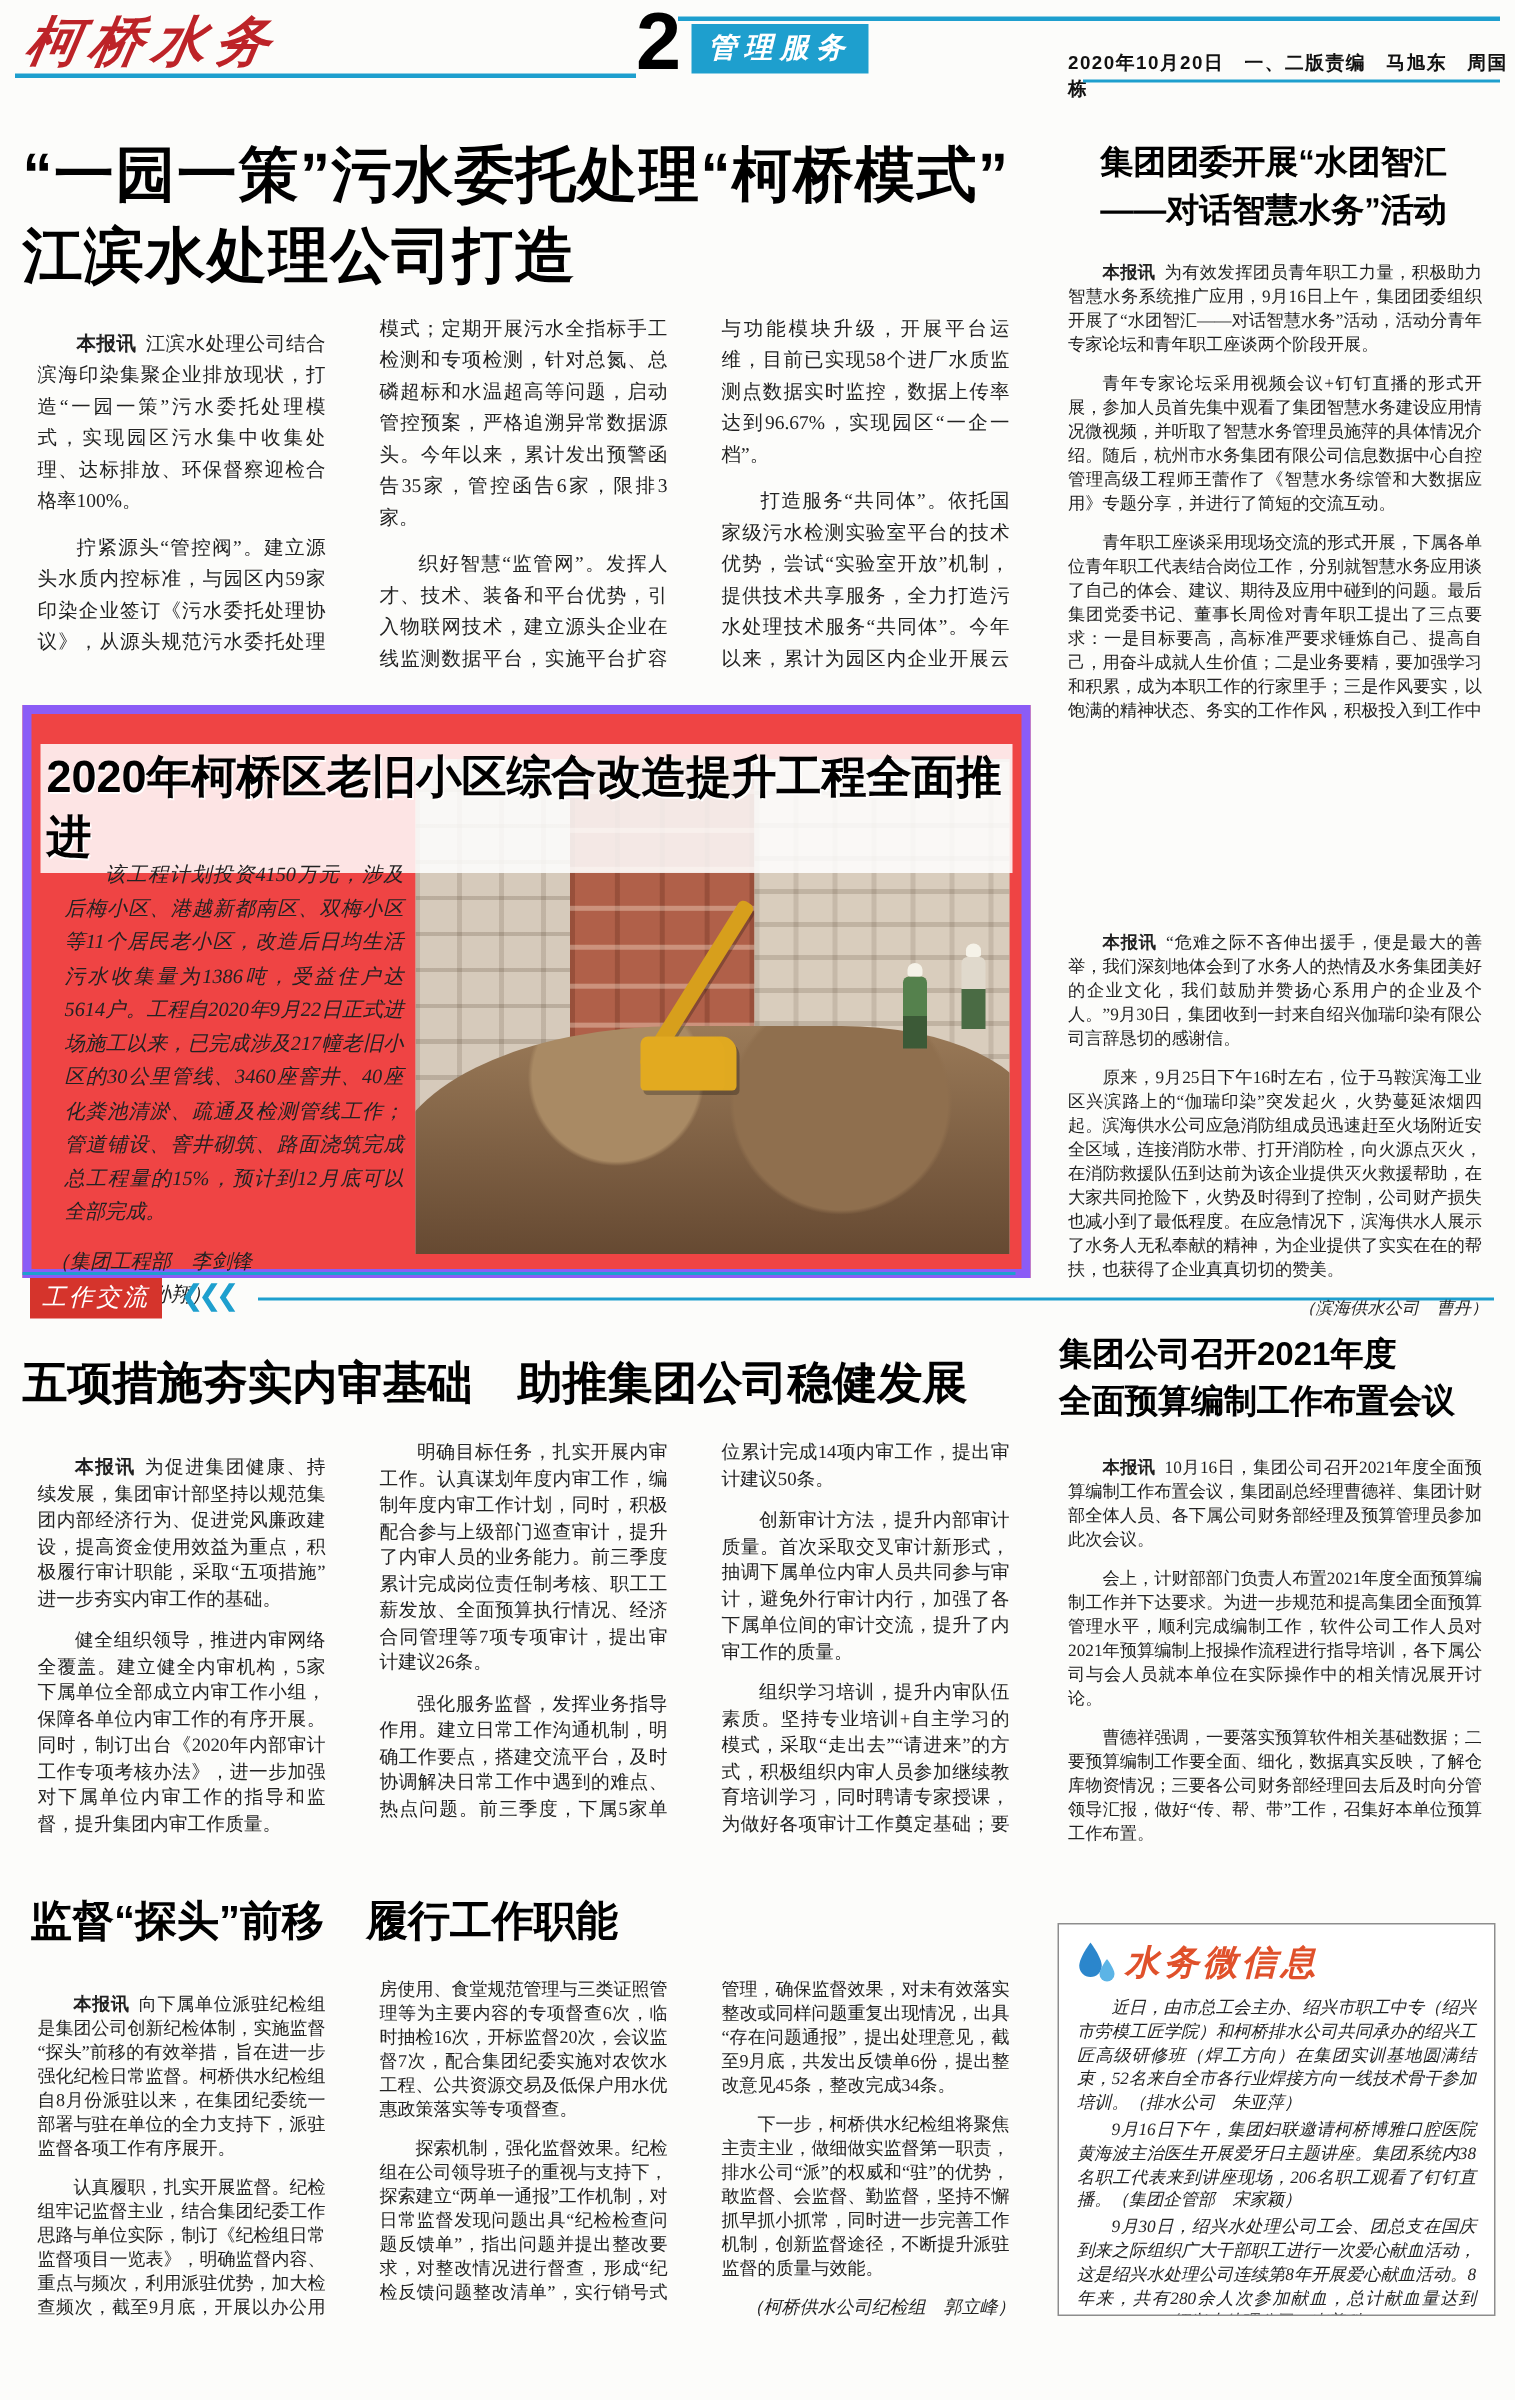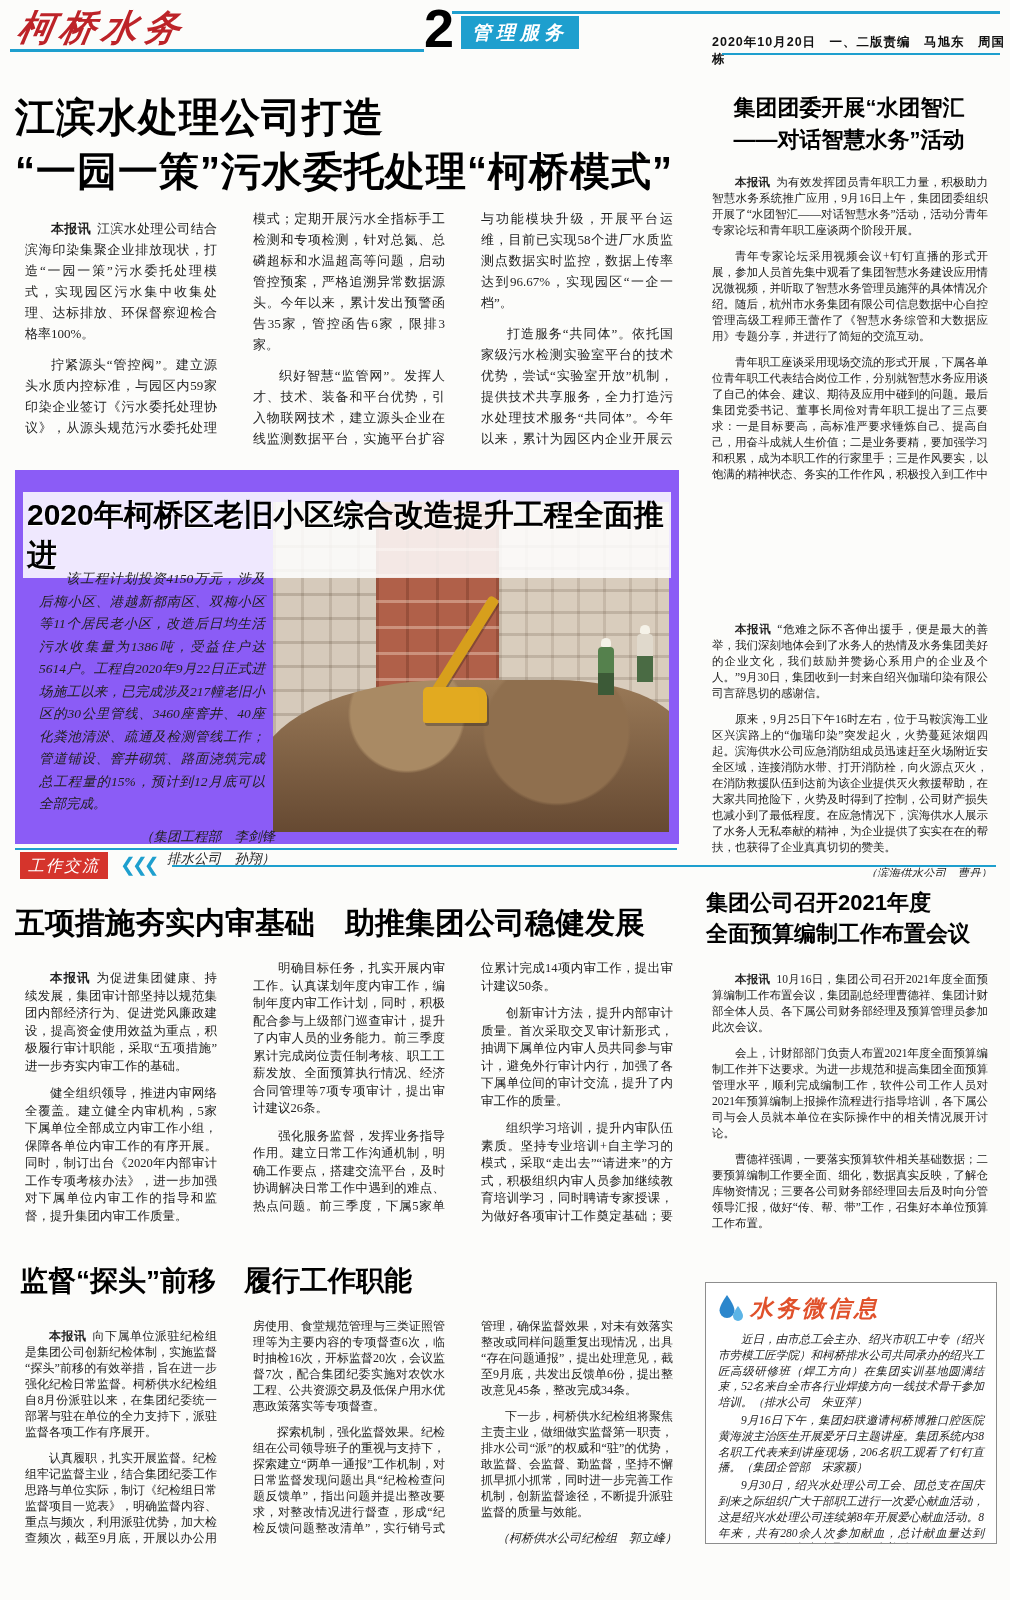--- a/index.html
+++ b/index.html
@@ -27,21 +27,21 @@
   .lede{font-family:"Liberation Sans",sans-serif;font-weight:bold;margin-right:6px;}
   .byline{text-align:right;font-style:italic;padding-right:6px;}
 
   
   .a1-title{position:absolute;left:15px;top:90px;font-family:"Liberation Sans",sans-serif;
             font-weight:900;font-size:40px;line-height:54px;color:#000;letter-spacing:1px;}
   .a1-body{position:absolute;left:15px;top:208px;width:668px;height:250px;
            column-count:3;font-size:13px;line-height:21px;}
 
   
-  .pbox{position:absolute;left:15px;top:470px;width:660px;height:370px;border:2px solid #8b5cf6;background:#8b5cf6;}
+  .pbox{position:absolute;left:15px;top:470px;width:660px;height:370px;border:6px solid #8b5cf6;background:#ef4444;}
   .pbox-rule{position:absolute;left:15px;top:848px;width:662px;height:2px;background:#1e9fce;}
   .pbox-photo{position:absolute;right:8px;top:30px;width:396px;height:330px;background:#cfc3b2;overflow:hidden;}
   .ph-bld{position:absolute;top:0;}
   .ph-bld1{left:0;width:26%;height:72%;background:
       repeating-linear-gradient(0deg,rgba(60,40,20,.18) 0 3px,transparent 3px 24px),
       repeating-linear-gradient(90deg,rgba(60,40,20,.14) 0 3px,transparent 3px 28px),#d6cabb;}
   .ph-bld2{left:26%;width:31%;height:78%;background:
       repeating-linear-gradient(0deg,rgba(255,240,220,.35) 0 3px,transparent 3px 26px),
       repeating-linear-gradient(90deg,rgba(80,30,15,.25) 0 3px,transparent 3px 30px),#b06049;}
   .ph-bld3{left:57%;width:43%;height:74%;background:
@@ -59,21 +59,21 @@
   .ph-worker{position:absolute;width:16px;height:48px;border-radius:4px 4px 0 0;}
   .ph-worker::before{content:"";position:absolute;left:3px;top:-9px;width:10px;height:9px;
       border-radius:50% 50% 20% 20%;background:#f5f2e8;}
   .ph-w1{right:14%;top:44%;background:linear-gradient(#55814d 0 55%,#3c5a37 55%);}
   .ph-w2{right:4%;top:40%;background:linear-gradient(#e0d9cc 0 45%,#4a6b44 45%);}
   .pbox-title{position:absolute;left:6px;top:20px;right:6px;font-family:"Liberation Sans",sans-serif;
       font-weight:900;font-size:30px;line-height:40px;color:#000;background:rgba(255,255,255,.86);
       padding:3px 4px;text-shadow:1px 1px 0 #fff;}
   .pbox-text{position:absolute;left:12px;top:86px;width:246px;font-size:13.5px;line-height:22.5px;
       font-style:italic;text-align:justify;}
-  .pbox-byline{margin-top:6px;text-align:right;font-style:italic;font-size:13.5px;line-height:22px;}
+  .pbox-byline{margin-top:6px;text-align:left;font-style:italic;font-size:13.5px;line-height:22px;}
 
   
   .badge-row{position:absolute;left:20px;top:852px;width:978px;height:28px;}
   .badge{position:absolute;left:0;top:0;width:88px;height:27px;background:#d5342c;color:#fff;
       font-size:16px;line-height:27px;text-align:center;font-style:italic;letter-spacing:2px;}
   .badge-arrows{position:absolute;left:100px;top:1px;color:#1e9fce;font-weight:bold;font-size:19px;
       letter-spacing:-4px;font-family:"DejaVu Sans",sans-serif;}
   .badge-line{position:absolute;left:152px;top:13px;width:824px;height:2px;background:#1e9fce;}
 
   
@@ -115,22 +115,22 @@
 
   <div class="hdr-logo">柯桥水务</div>
   <div class="hdr-line hl-topright"></div>
   <div class="hdr-line hl-left"></div>
   <div class="hdr-num">2</div>
   <div class="hdr-section">管理服务</div>
   <div class="hdr-date">2020年10月20日　一、二版责编　马旭东　周国栋</div>
   <div class="hdr-line hl-right"></div>
 
   <div class="a1-title">
+    <div>“一园一策”污水委托处理“柯桥模式”</div>
     <div>江滨水处理公司打造</div>
-    <div>“一园一策”污水委托处理“柯桥模式”</div>
   </div>
   <div class="a1-body cols">
     <p class="para"><span class="lede">本报讯</span><span>江滨水处理公司结合滨海印染集聚企业排放现状，打造“一园一策”污水委托处理模式，实现园区污水集中收集处理、达标排放、环保督察迎检合格率100%。</span></p>
     <p class="para">拧紧源头“管控阀”。建立源头水质内控标准，与园区内59家印染企业签订《污水委托处理协议》，从源头规范污水委托处理模式；定期开展污水全指标手工检测和专项检测，针对总氮、总磷超标和水温超高等问题，启动管控预案，严格追溯异常数据源头。今年以来，累计发出预警函告35家，管控函告6家，限排3家。</p>
     <p class="para">织好智慧“监管网”。发挥人才、技术、装备和平台优势，引入物联网技术，建立源头企业在线监测数据平台，实施平台扩容与功能模块升级，开展平台运维，目前已实现58个进厂水质监测点数据实时监控，数据上传率达到96.67%，实现园区“一企一档”。</p>
     <p class="para">打造服务“共同体”。依托国家级污水检测实验室平台的技术优势，尝试“实验室开放”机制，提供技术共享服务，全力打造污水处理技术服务“共同体”。今年以来，累计为园区内企业开展云课堂、云专线，“一对一”印染废水预处理指导等服务35批次，提供技术检测7批次。</p>
     <div class="byline">（江滨水处理公司　王吉）</div>
   </div>
 
   <div class="pbox">

